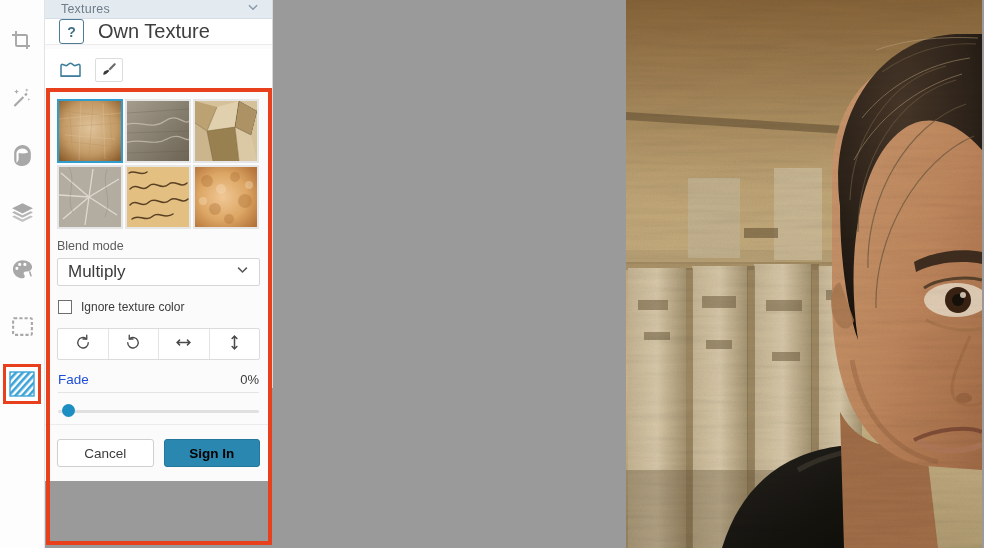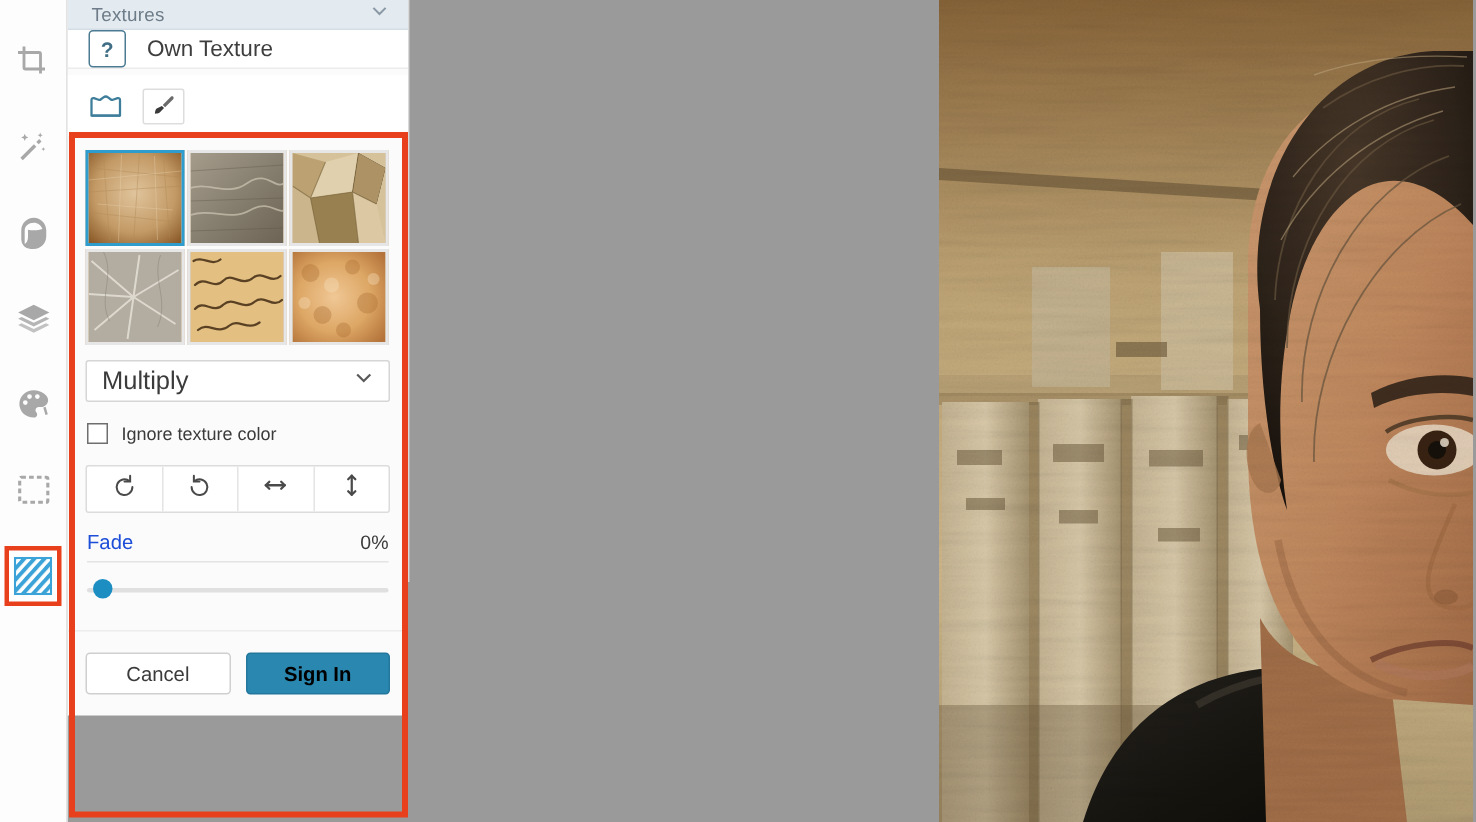--- a/index.html
+++ b/index.html
@@ -69,21 +69,21 @@
     gap: 14px;
     border-bottom: 1px solid #ececec;
   }
   .q-box {
     width: 25px; height: 25px;
     border: 1.6px solid #4c7b93;
     border-radius: 3px;
     display: flex; align-items: center; justify-content: center;
     font-size: 14px; color: #3f6e86; font-weight: 600;
   }
-  .own-texture .lbl { font-size: 15px; color: #3e3e3e; }
+  .own-texture .lbl { font-size: 20px; color: #3e3e3e; }
 
   
   .redbox {
     position: absolute;
     left: 1px; top: 88px;
     width: 226px; height: 457px;
     border: 4px solid #e8401c;
     pointer-events: none;
     z-index: 20;
   }
@@ -190,21 +190,21 @@
   .slider .thumb-dot {
     position: absolute; top: 0; left: 4px;
     width: 13px; height: 13px; border-radius: 50%;
     background: #1d8ec2;
   }
 
   .actions {
     display: flex; gap: 10px;
     padding: 14px 12px 14px 12px;
     border-top: 1px solid #ececec;
-    margin-top: 20px;
+    margin-top: 6px;
   }
   .btn {
     flex: 1; height: 28px;
     display: flex; align-items: center; justify-content: center;
     font-size: 13.5px;
     border-radius: 3px;
   }
   .btn.cancel { background: #fff; border: 1px solid #cfcfcf; color: #3b3b3b; }
   .btn.primary { background: #2a87b0; border: 1px solid #24779c; color: #000000; font-weight: 600; }
 
@@ -451,20 +451,21 @@
             <g fill="#f6ddb9" opacity=".4">
               <circle cx="26" cy="22" r="5"></circle>
                 <circle cx="54" cy="18" r="4"></circle>
                 <circle cx="8" cy="34" r="4"></circle>
             </g>
           </svg>
         </div>
       </div>
 
       <div class="field-wrap">
+        <div class="field-label">Blend mode</div>
         <div class="select-box">
           <span>Multiply</span>
           <span>
             <svg width="15" height="15" viewBox="0 0 24 24" fill="none" stroke="#5a5a5a" stroke-width="2.4">
               <path d="M5 9l7 7 7-7"></path>
             </svg>
           </span>
         </div>
       </div>
 

